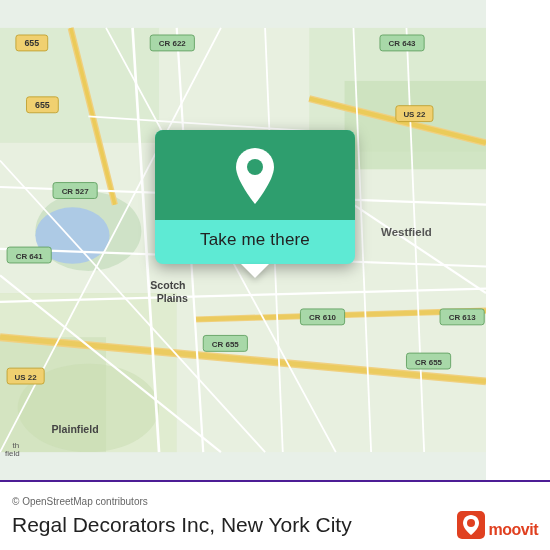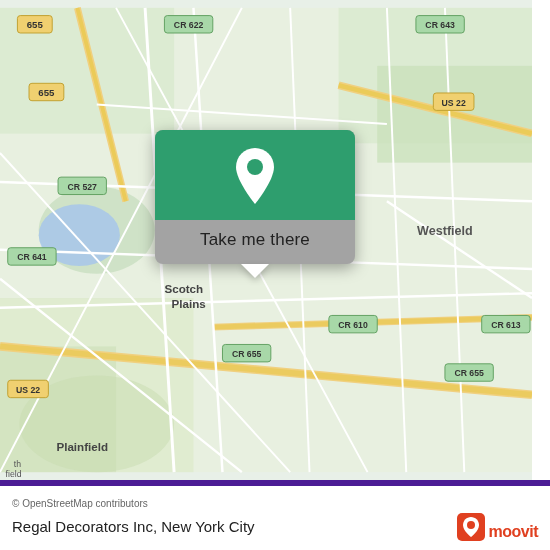--- a/index.html
+++ b/index.html
@@ -5,21 +5,21 @@
     * { margin: 0; padding: 0; box-sizing: border-box; }
     body {
       width: 550px;
       height: 550px;
       overflow: hidden;
       font-family: Arial, sans-serif;
       position: relative;
     }
 
     #map-container {
-      width: 532px;
+      width: 486px;
       height: 480px;
       position: relative;
       overflow: hidden;
       background-color: #e8f0e8;
       padding-left: 15px;
     }
 
     
     #map-svg {
       width: 100%;
@@ -27,21 +27,21 @@
       position: absolute;
       top: 0; left: 0;
     }
 
     
     #popup-card {
       position: absolute;
       top: 130px;
       left: 155px;
       width: 200px;
-      background: #a3a3a3;
+      background: #5eead4;
       border-radius: 8px;
       box-shadow: 0 4px 15px rgba(0,0,0,0.35);
       display: flex;
       flex-direction: column;
       align-items: center;
       overflow: visible;
       z-index: 10;
     }
 
     #popup-header {
@@ -90,42 +90,42 @@
       border-right: 14px solid transparent;
       border-top: 14px solid white;
       filter: drop-shadow(0 3px 3px rgba(0,0,0,0.2));
     }
 
     
     #bottom-bar {
       width: 550px;
       height: 70px;
       background: white;
-      border-top: 6px solid #4c1d95;
+      border-top: 2px solid #4c1d95;
       display: flex;
       flex-direction: column;
       justify-content: center;
       padding: 8px 12px 6px;
       position: relative;
     }
 
     #attribution {
       font-size: 10px;
       color: #666;
       margin-bottom: 4px;
     }
 
     #place-info {
       display: flex;
       align-items: center;
       justify-content: space-between;
     }
 
     #place-name {
-      font-size: 15px;
+      font-size: 21px;
       font-weight: 500;
       color: #222;
       text-align: right;
     }
 
     #moovit-logo {
       display: flex;
       align-items: flex-end;
       gap: 4px;
     }

